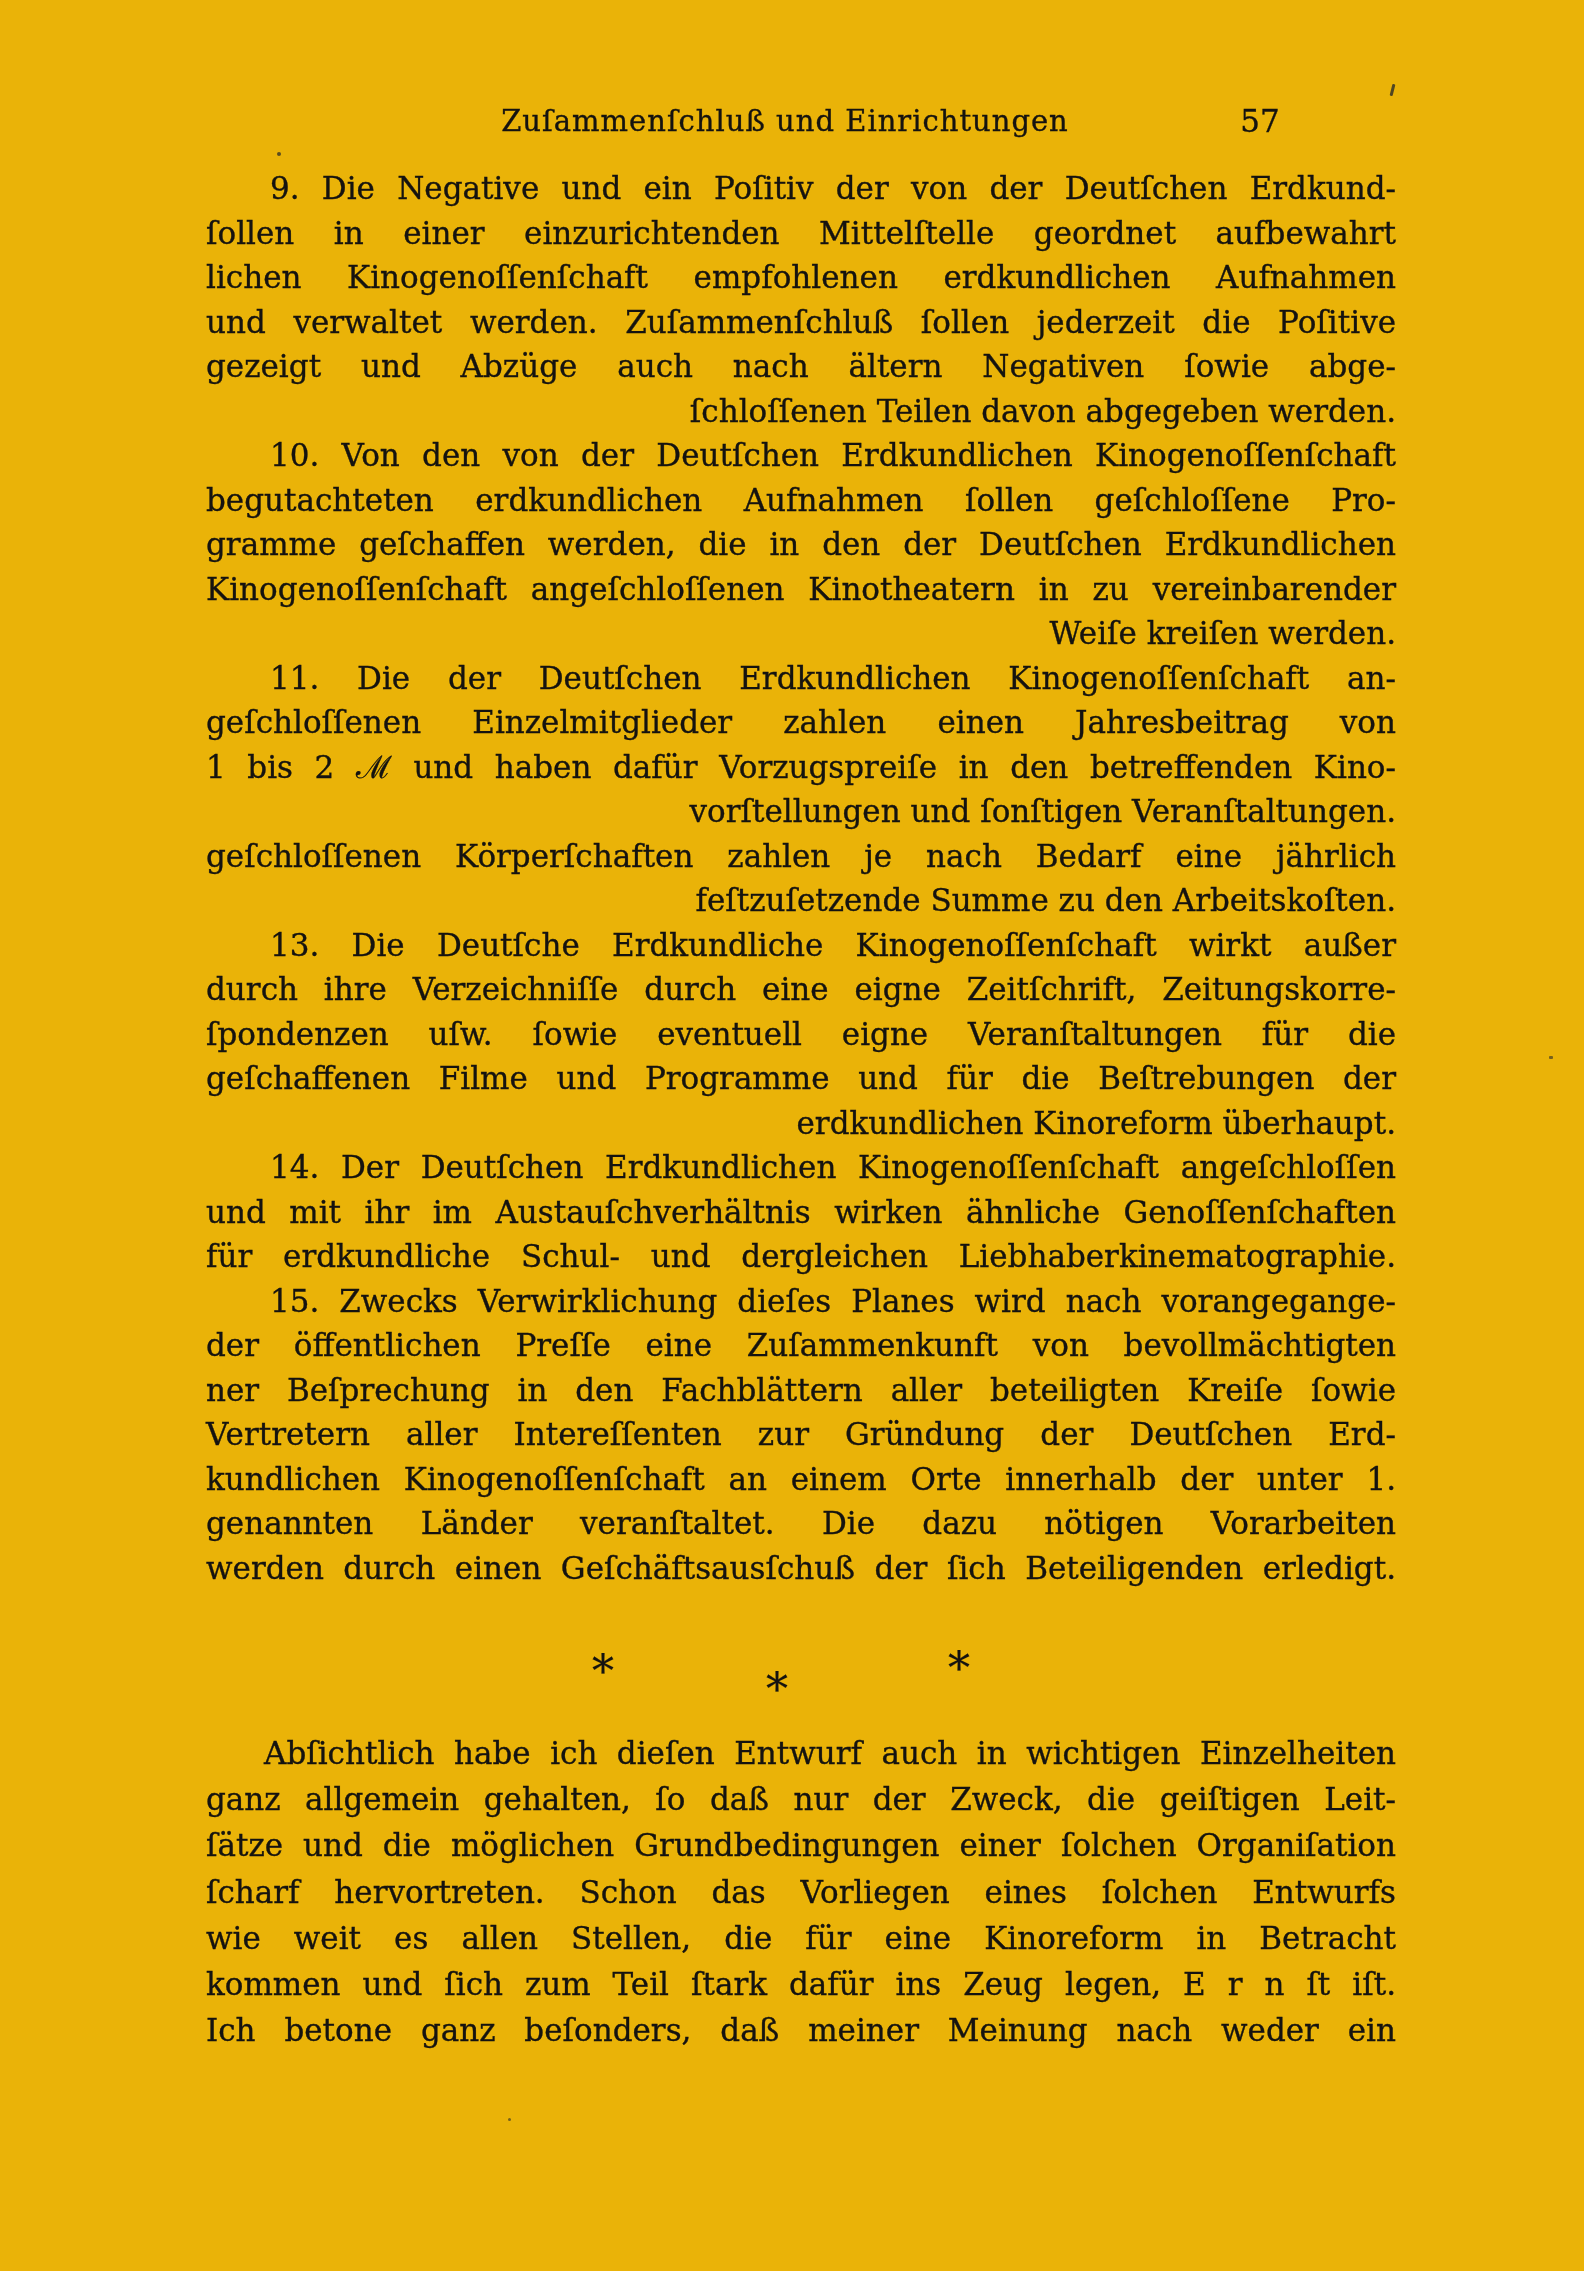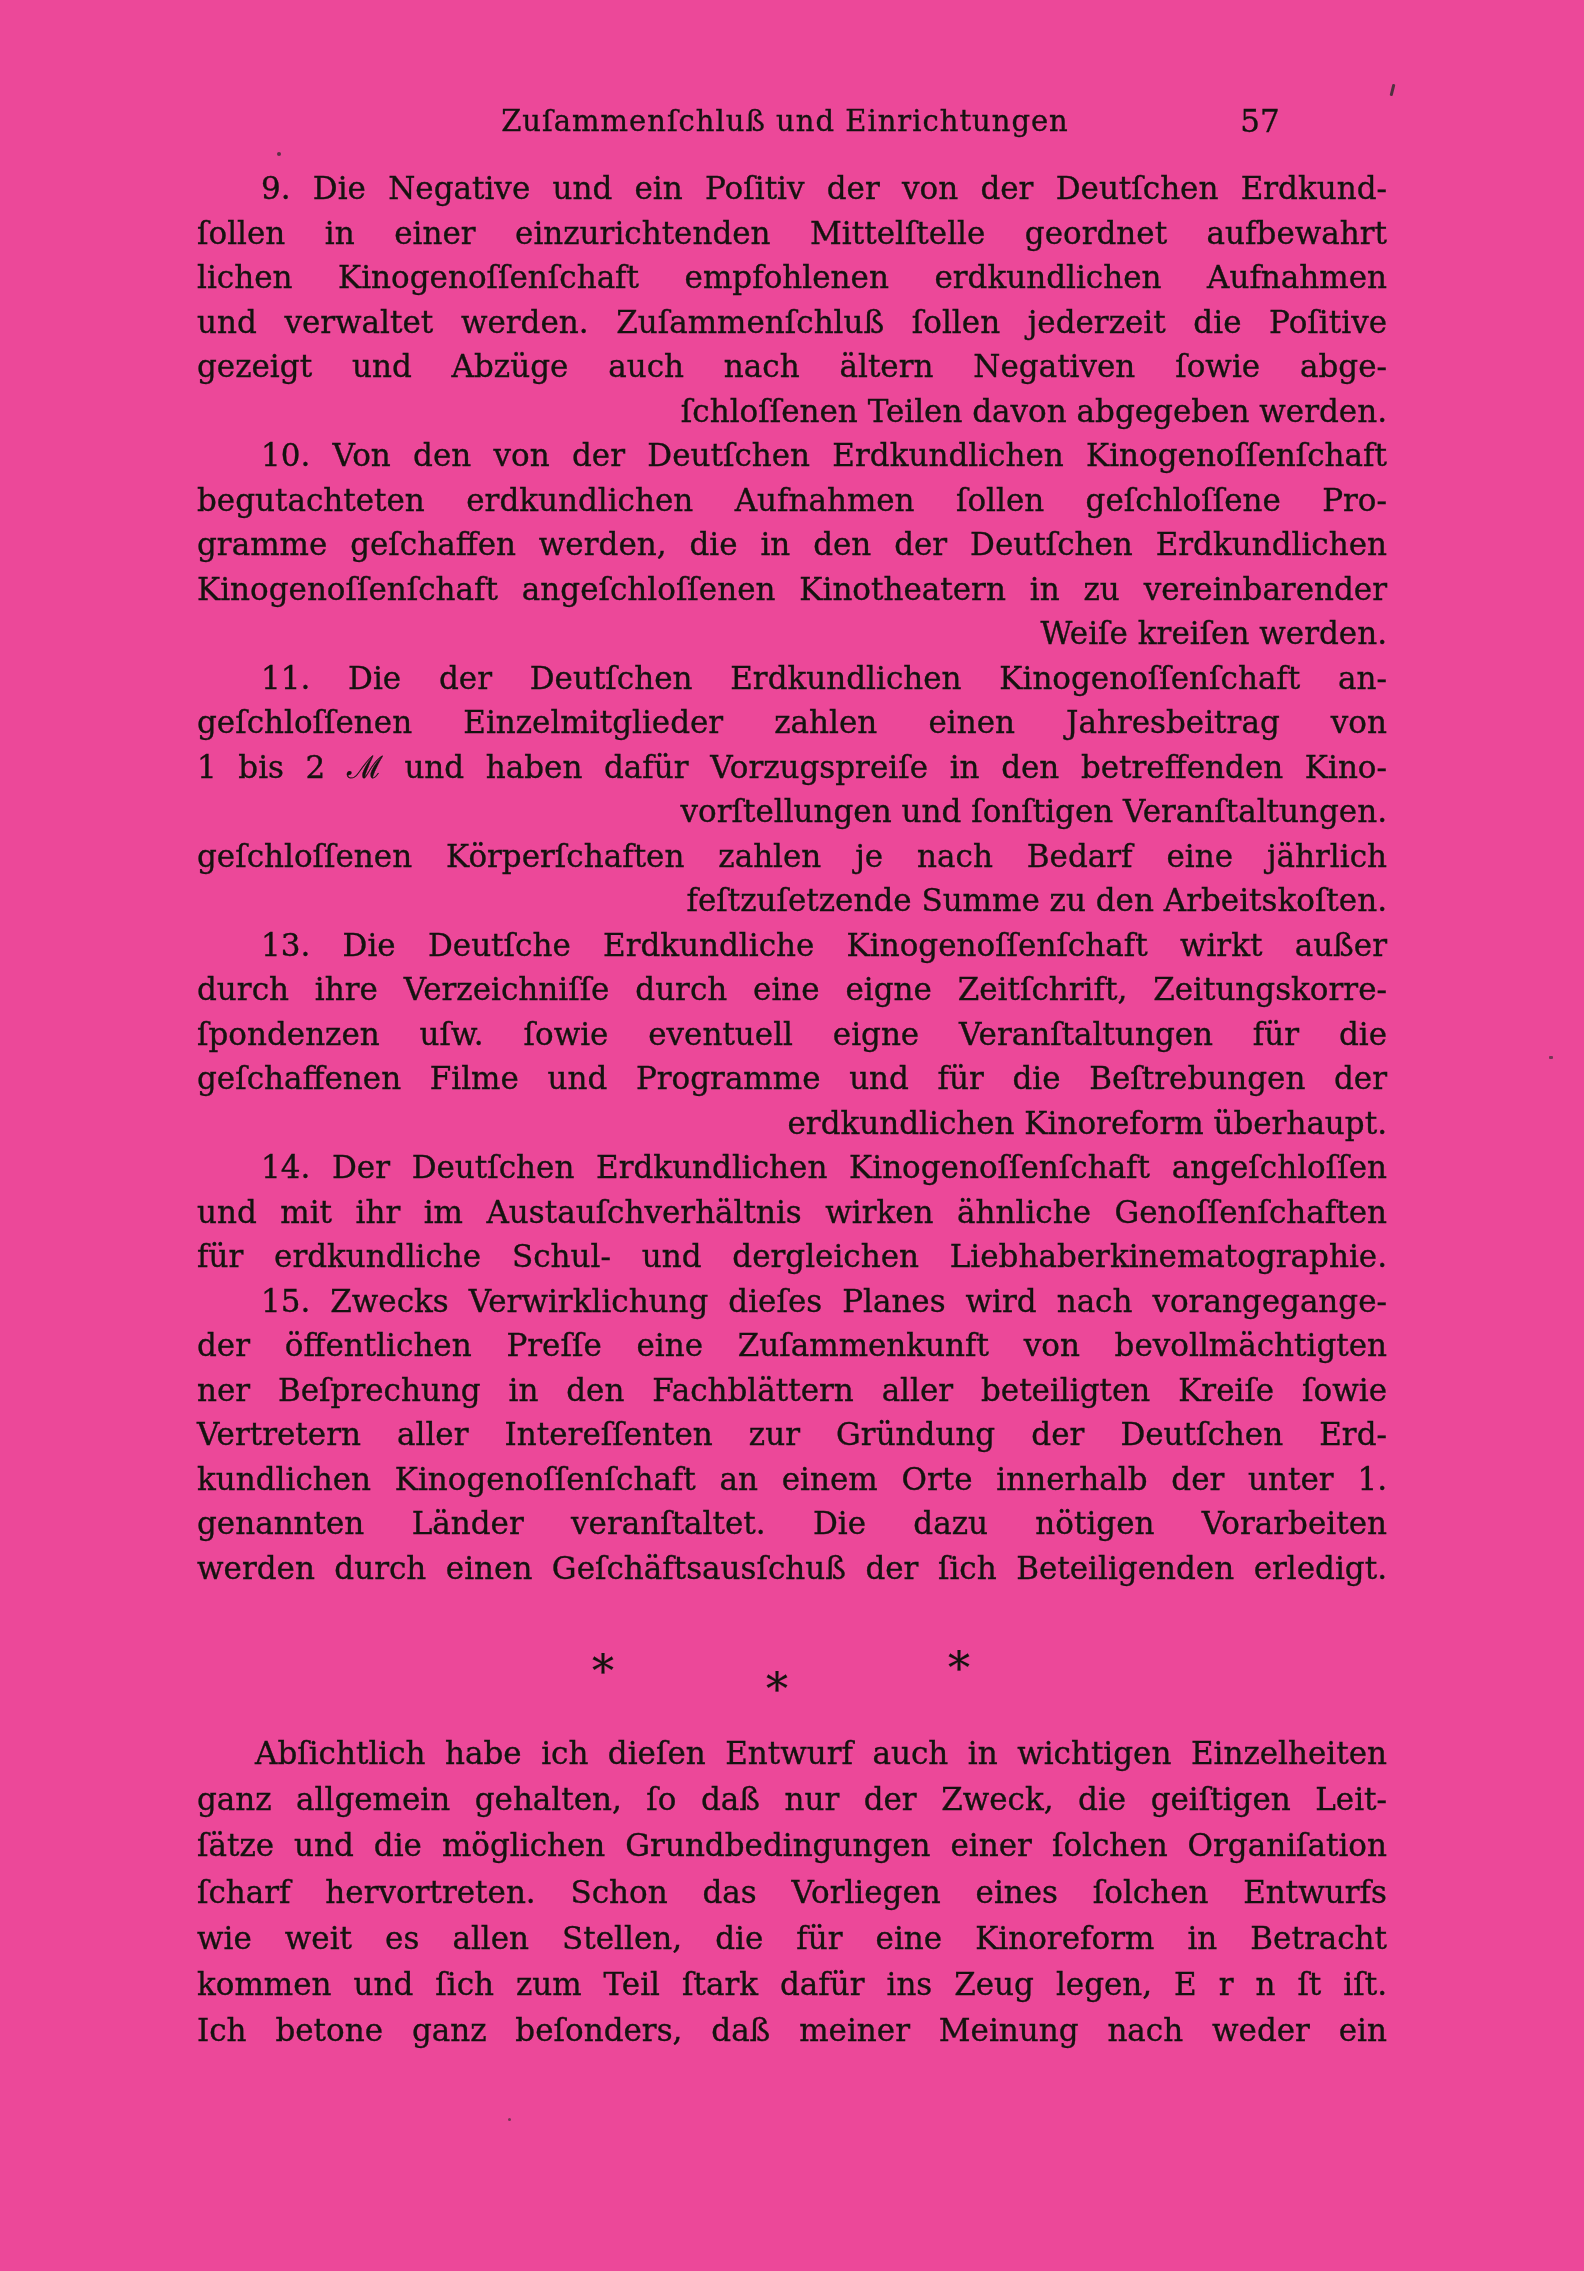--- a/index.html
+++ b/index.html
@@ -5,38 +5,38 @@
   html, body { margin: 0; padding: 0; }
   body {
     width: 1584px; height: 2271px;
     background: #ffffff;
     font-family: "DejaVu Serif", serif;
     color: #151310;
     position: relative;
     overflow: hidden;
     -webkit-text-stroke: 0.35px #151310;
   }
-  .page { position: absolute; inset: 0; background: #ec4899; }
+  .page { position: absolute; inset: 0; background: #eab308; }
 
   .running-header {
     position: absolute; left: 190px; top: 100px; width: 1190px; height: 46px;
   }
   .running-header .title {
     position: absolute; left: 0; right: 0; top: 0;
     text-align: center;
     font-size: 29px; letter-spacing: 1px; line-height: 42px;
   }
   .page-number {
     position: absolute; right: 60px; top: 0; width: 120px;
     text-align: center;
     font-size: 31px; line-height: 42px;
   }
 
   .body-block {
-    position: absolute; left: 197px; width: 1190px;
+    position: absolute; left: 206px; width: 1190px;
   }
   .statutes { top: 166px; }
   .closing  { top: 1730px; }
 
   .ln {
     height: 44.5px; line-height: 44.5px;
     font-size: 31px;
     text-align: right;
     overflow: visible;
   }

